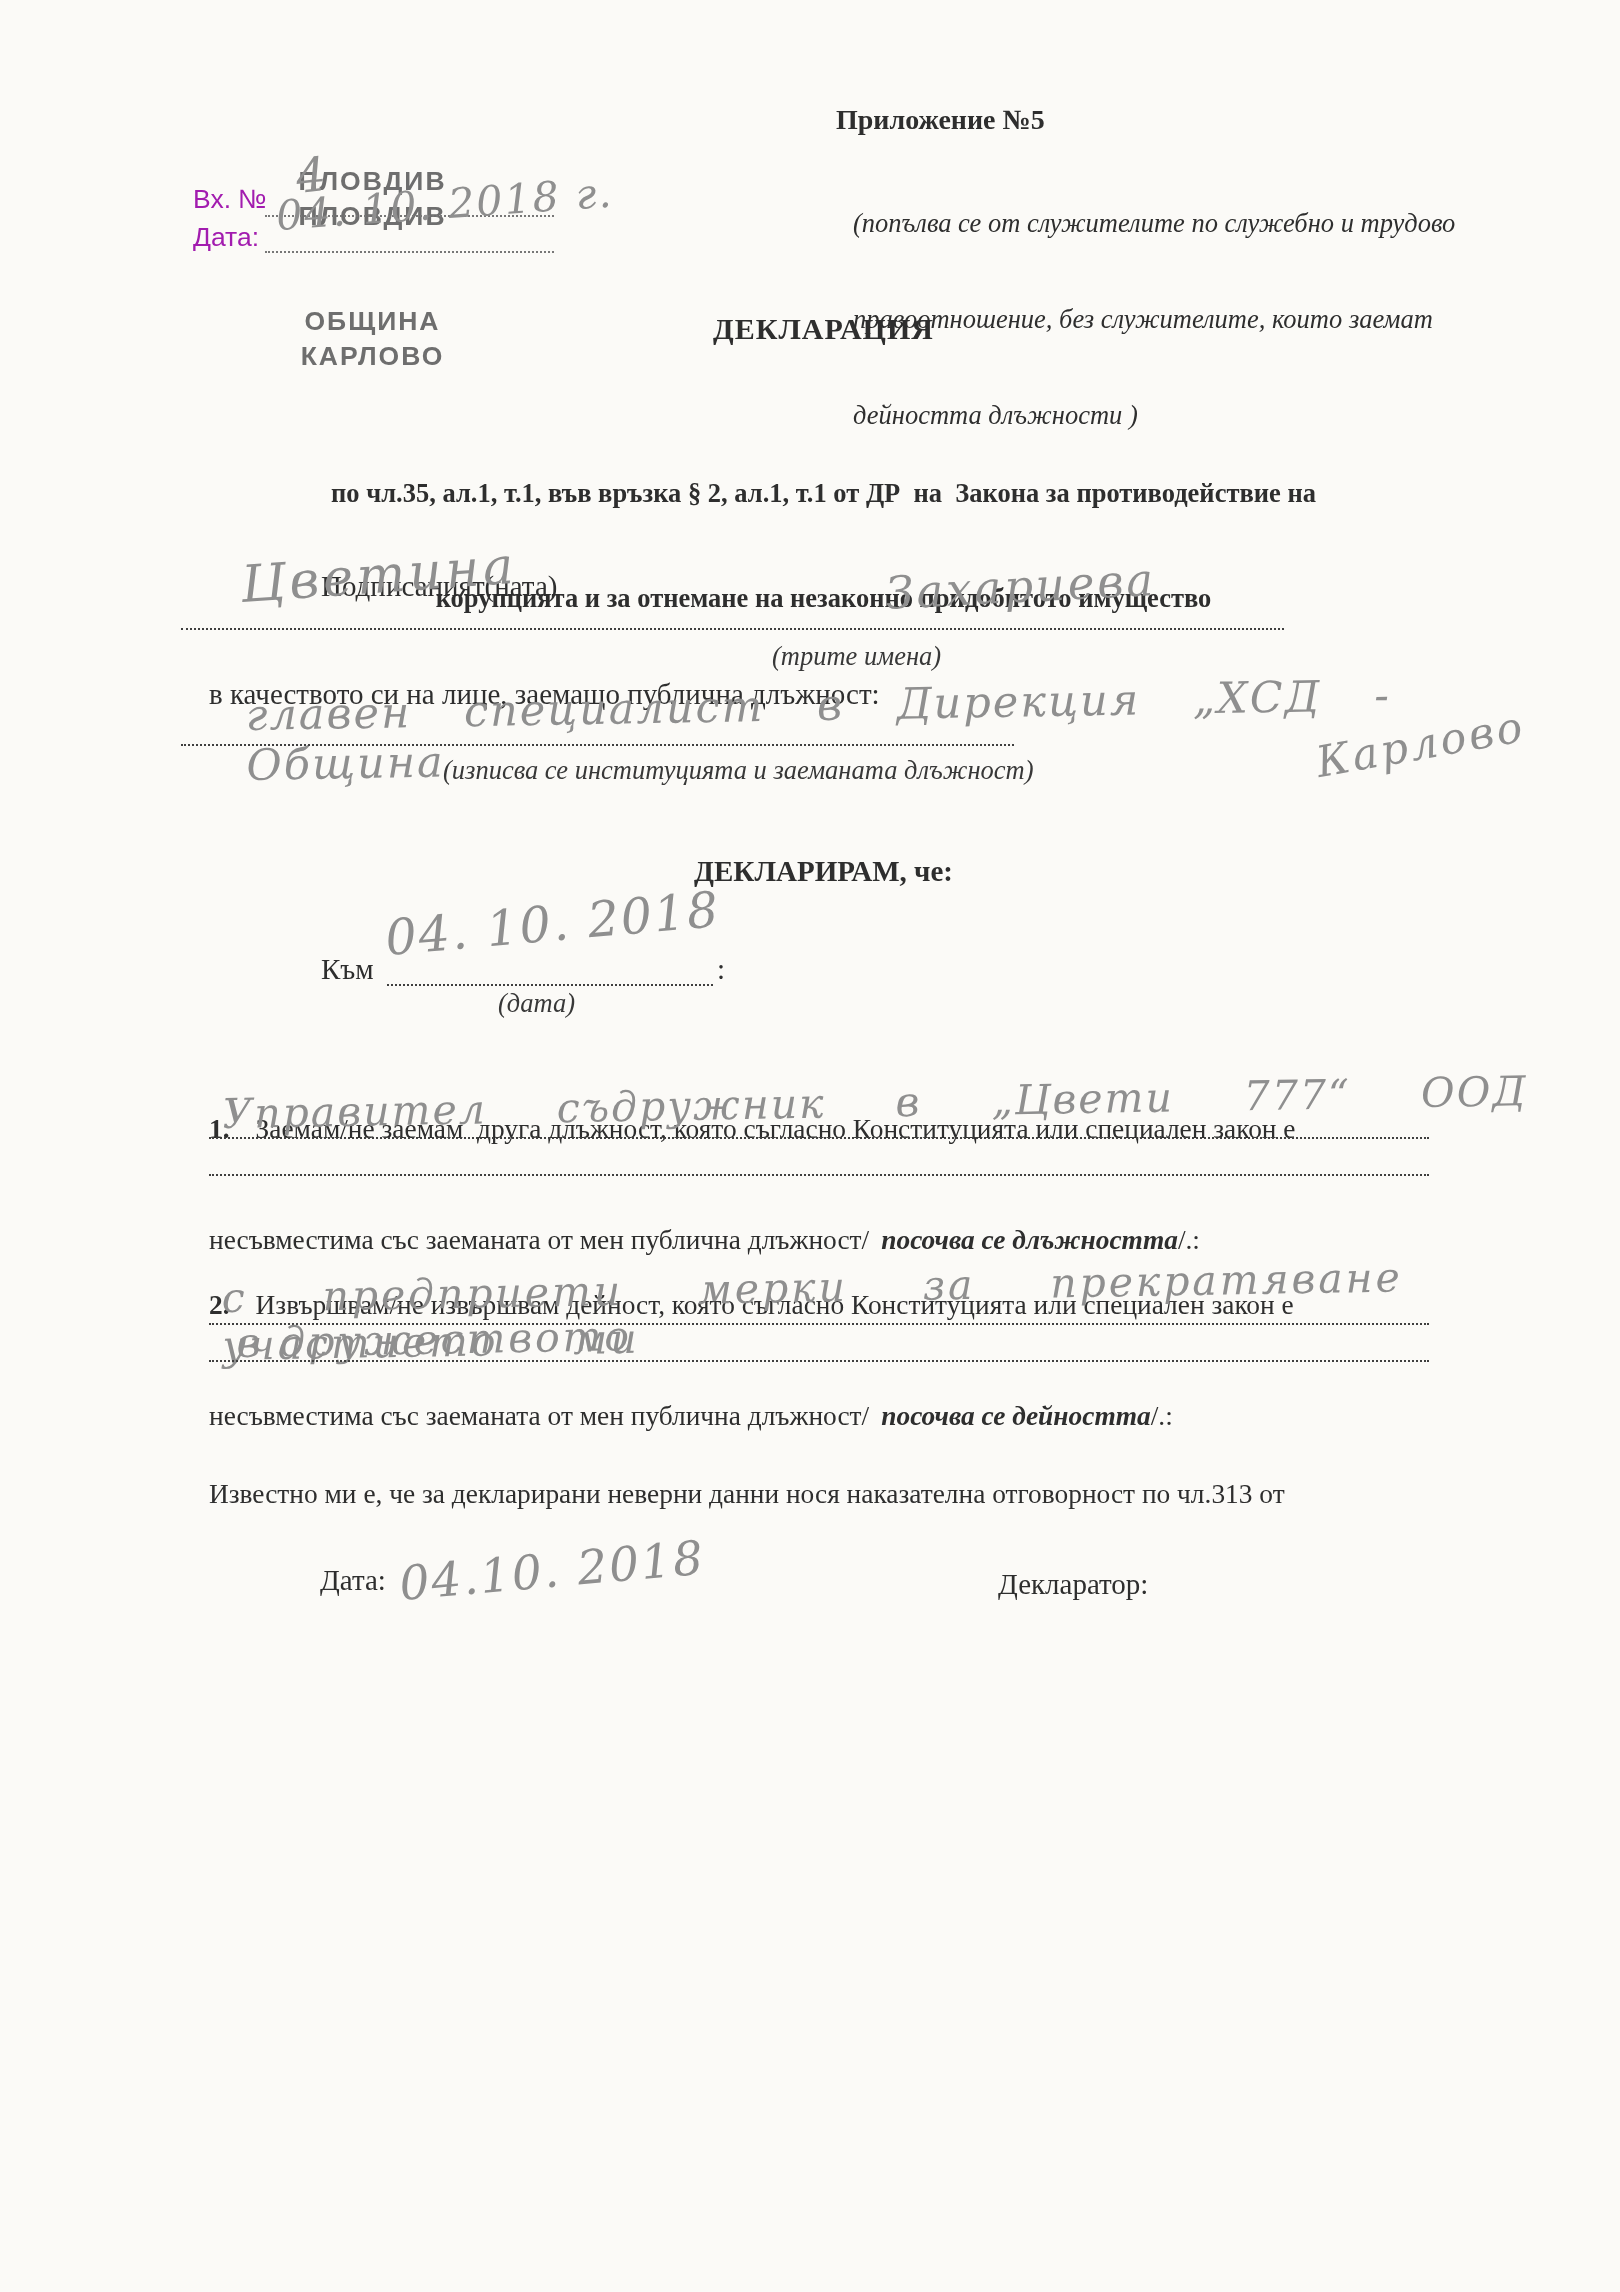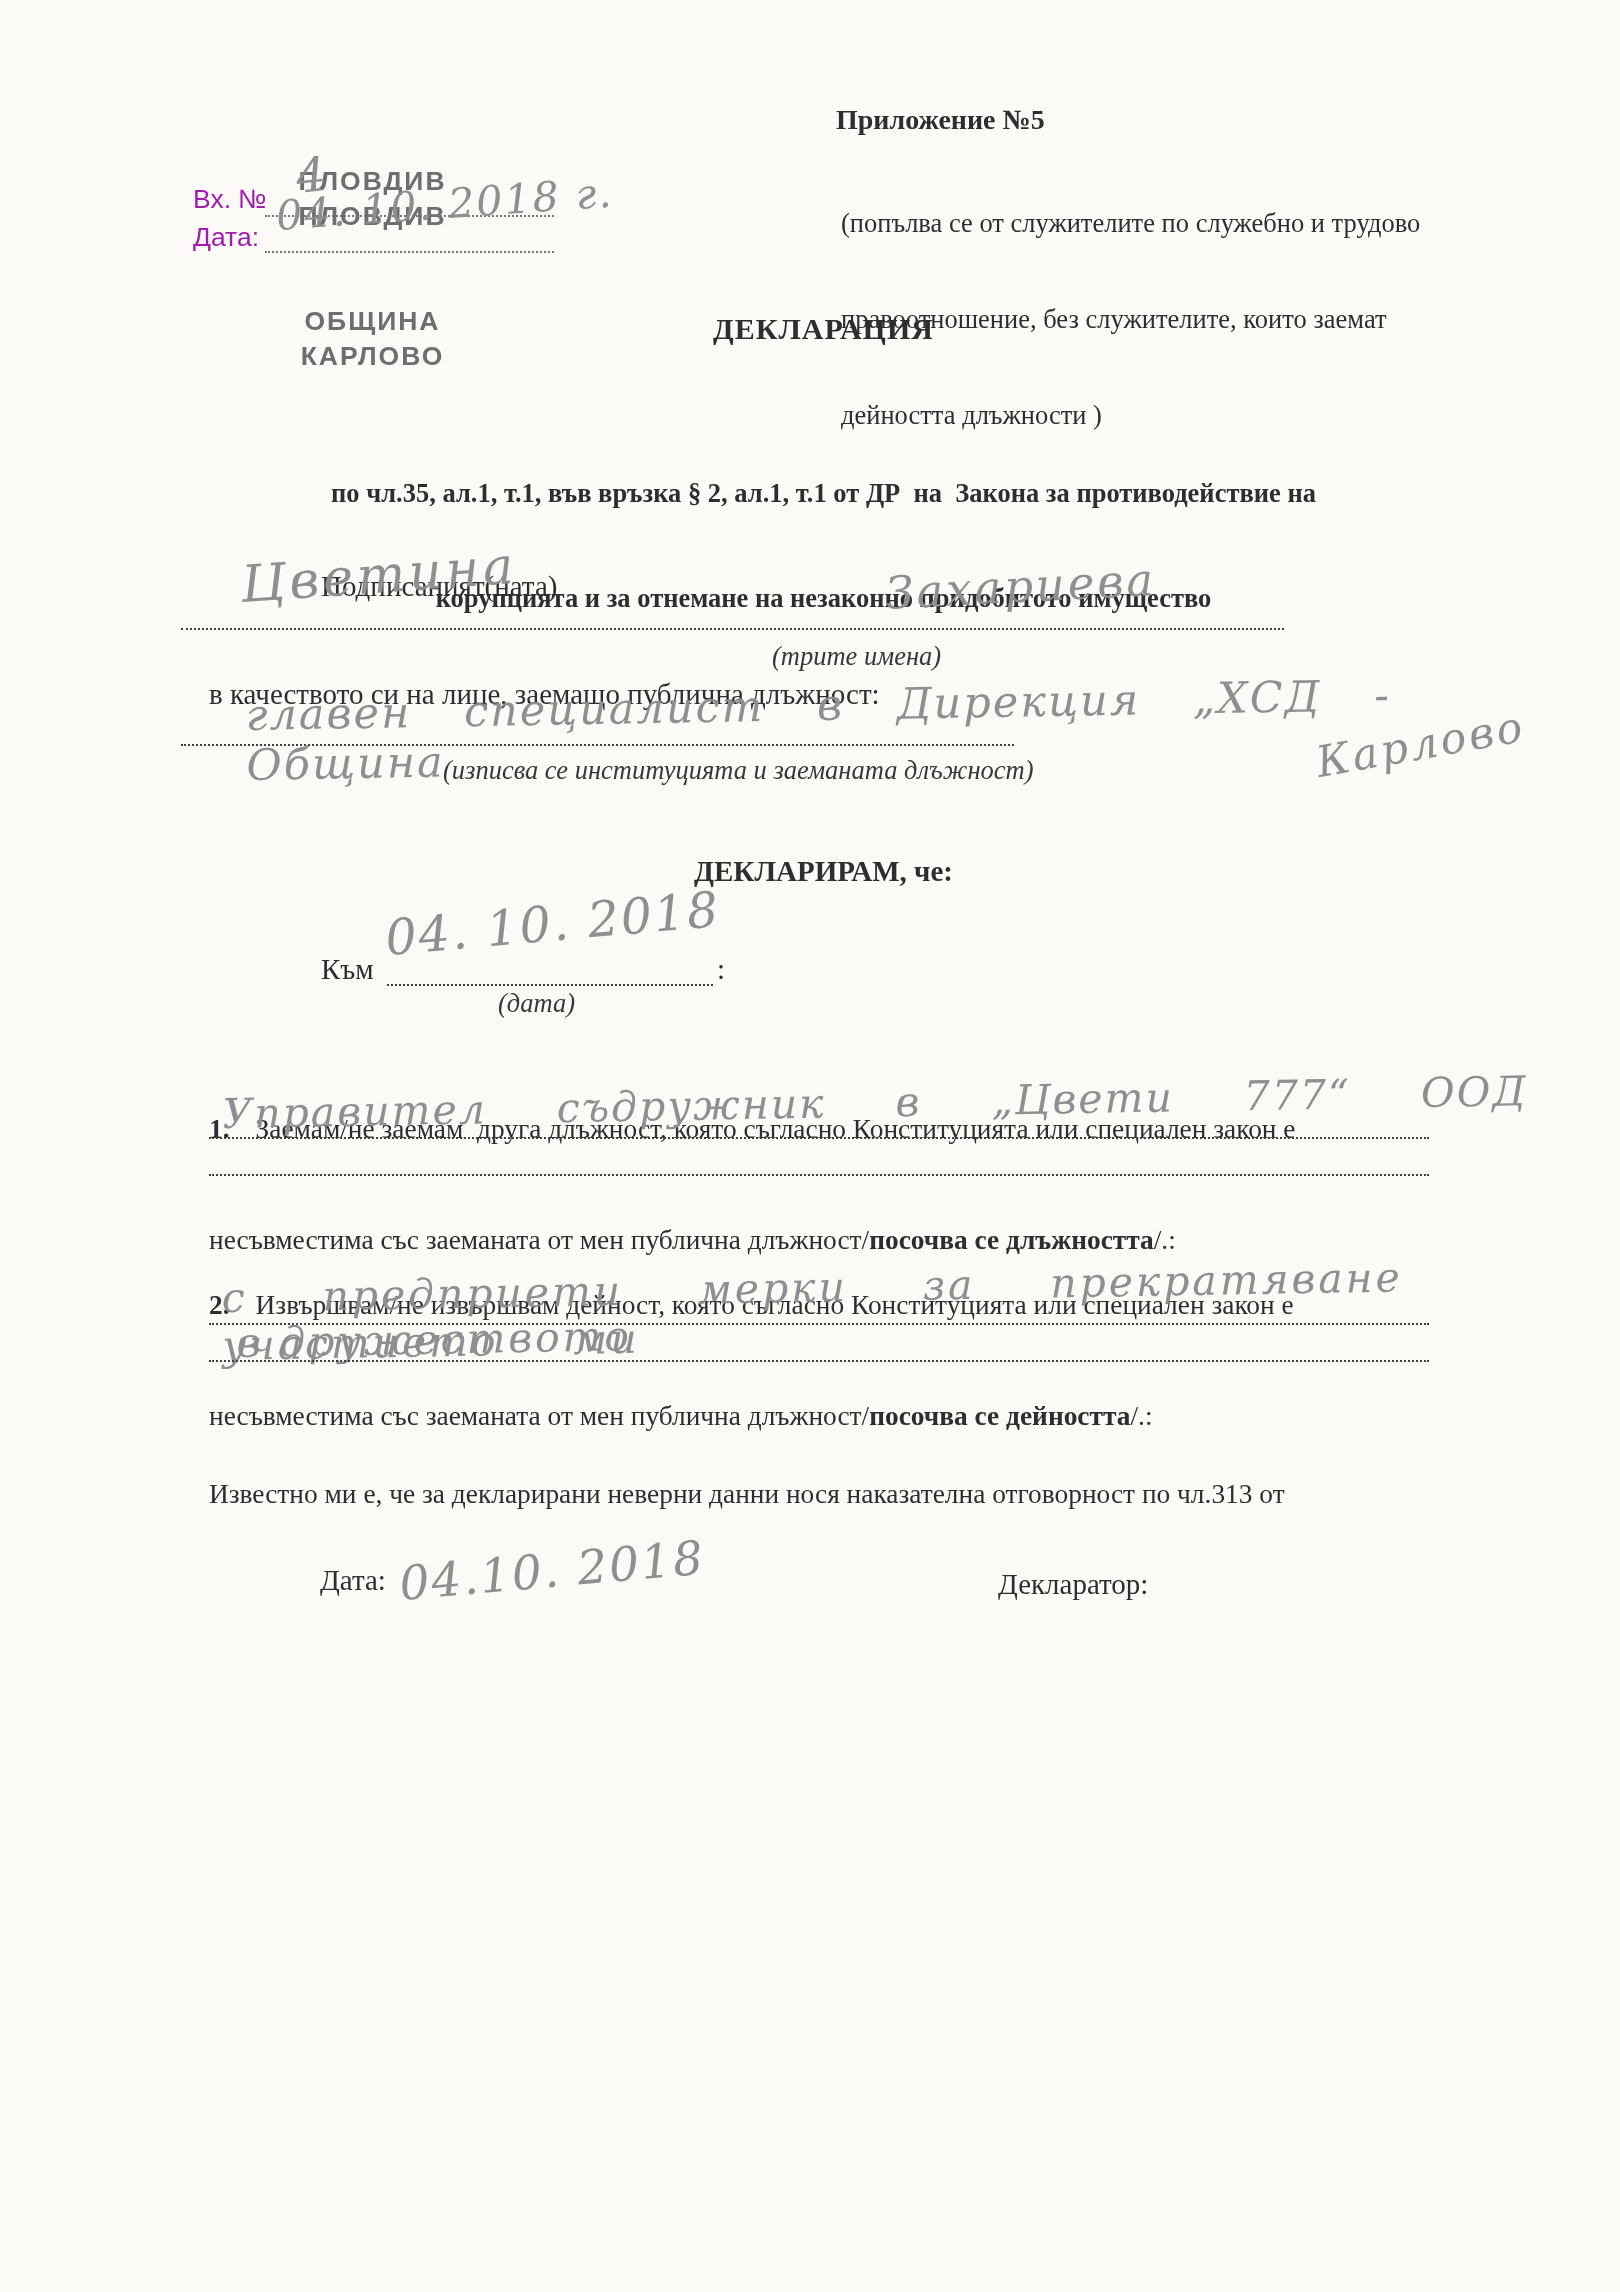--- a/index.html
+++ b/index.html
@@ -12,21 +12,21 @@
     font-family:"Liberation Serif","DejaVu Serif",serif;
     color:#2e2e2e;
   }
   .abs{position:absolute;white-space:pre-wrap;}
   .sans{font-family:"Liberation Sans","DejaVu Sans",sans-serif;}
   .stamp-text{color:#6e6e6e;font-weight:bold;letter-spacing:2px;font-size:26.5px;line-height:35px;}
   .reg-label{color:#a21caf;font-size:26.5px;}
   .dots{position:absolute;height:0;border-bottom:2.9px dotted #3f3f3f;}
   .dots-grey{border-bottom:2.9px dotted #777;}
   .bold{font-weight:bold;}
-  .italic{}
+  .italic{font-style:italic;margin-left:12px;}
   .serif-body{font-size:27.4px;line-height:37px;}
   .caption{font-style:italic;font-size:26.5px;color:#383838;}
   .hw{
     font-family:"DejaVu Serif",serif;
     font-style:italic;
     color:#8f8f8f;
     transform-origin:left bottom;
   }
   .wavy{
     text-decoration-style:wavy;

